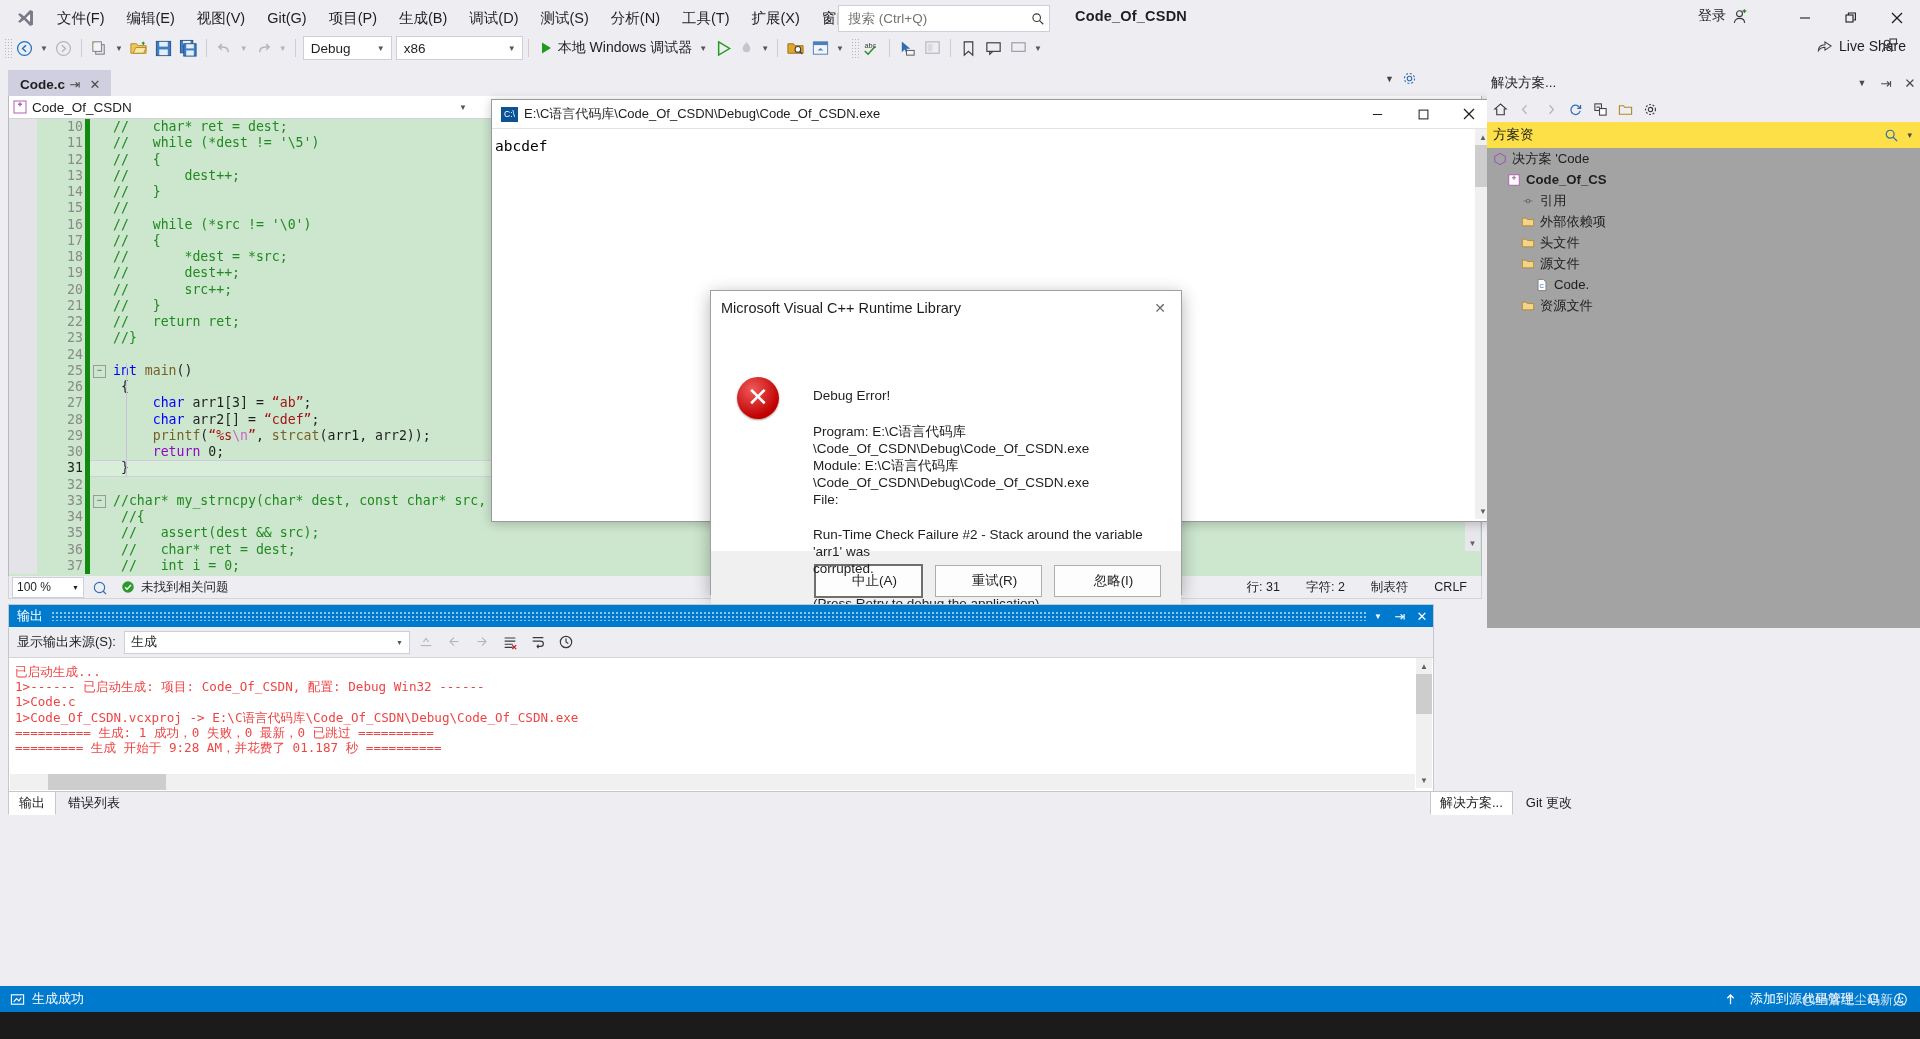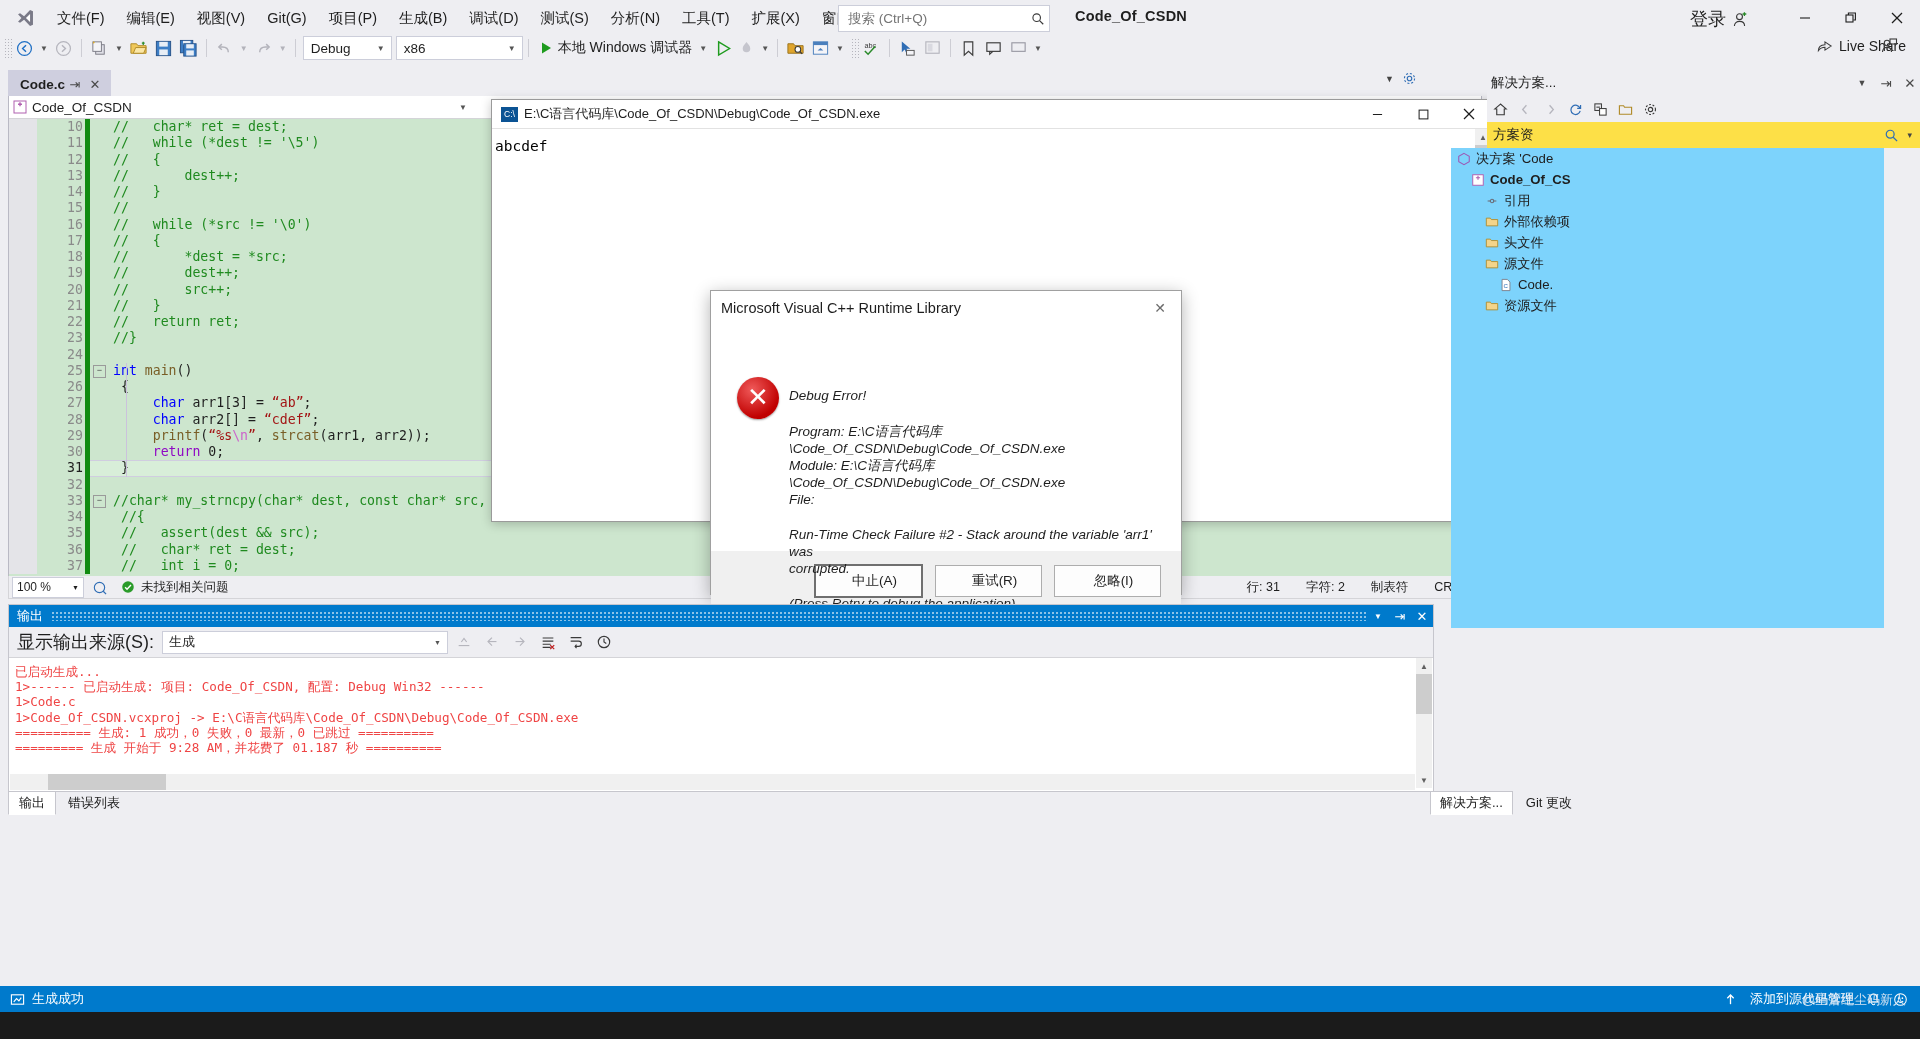--- a/index.html
+++ b/index.html
@@ -13,21 +13,21 @@
 
   
   .titlebar{position:absolute;left:0;top:0;width:1920px;height:35px;background:#eeeef2;display:flex;align-items:center;}
   .vs-logo{width:34px;height:30px;margin-left:8px;display:flex;align-items:center;justify-content:center;}
   .menu{display:flex;align-items:center;height:35px;margin-left:4px;}
   .menu-item{padding:4px 11px;font-size:14.5px;color:#1e1e1e;line-height:22px;white-space:nowrap;}
   .searchbox{position:absolute;left:838px;top:5px;width:210px;height:25px;background:#fff;border:1px solid #ccceda;display:flex;align-items:center;}
   .searchbox input{border:0;outline:0;flex:1;height:21px;margin-left:7px;font-size:13.5px;color:#6d6d6d;background:transparent;font-family:inherit;}
   .search-ico{width:24px;height:23px;display:flex;align-items:center;justify-content:center;}
   .sln-title{position:absolute;left:1075px;top:8px;font-size:14.5px;font-weight:bold;color:#1e1e1e;letter-spacing:.2px;}
-  .signin{position:absolute;right:172px;top:7px;display:flex;align-items:center;gap:5px;font-size:18px;}
+  .signin{position:absolute;right:172px;top:7px;display:flex;align-items:center;gap:5px;font-size:14px;}
   .win-btns{position:absolute;right:0;top:0;display:flex;height:35px;}
   .win-btn{width:46px;height:35px;display:flex;align-items:center;justify-content:center;}
 
   
   .toolbar{position:absolute;left:0;top:33px;width:1920px;height:30px;background:#eeeef2;display:flex;align-items:center;}
   .tb{height:26px;display:flex;align-items:center;padding:0 3px;}
   .sep{width:1px;height:18px;background:#cdcdd4;margin:0 5px;}
   .grip{width:8px;height:20px;margin-left:4px;
     background-image:radial-gradient(#b5b5bd 1px,transparent 1px);
     background-size:3px 3px;}
@@ -89,21 +89,21 @@
   
   .dlg{position:absolute;left:710px;top:290px;width:470px;height:303px;background:#f0f0f0;border:1px solid #a0a0a0;box-shadow:0 4px 16px rgba(0,0,0,.3);}
   .dlg-title{height:34px;background:#fff;display:flex;align-items:center;padding-left:10px;border-bottom:0;}
   .dlg-title .t{font-size:14.5px;color:#1e1e1e;}
   .dlg-title .x{margin-left:auto;width:42px;height:34px;display:flex;align-items:center;justify-content:center;color:#6b6b6b;font-size:14px;}
   .dlg-body{background:#fff;height:208px;position:relative;padding:18px 16px 0 26px;}
   .err-ico{position:absolute;left:26px;top:52px;width:42px;height:42px;border-radius:50%;
     background:radial-gradient(circle at 36% 30%,#f05a5a,#c00000 70%);
     box-shadow:0 1px 2px rgba(0,0,0,.4);display:flex;align-items:center;justify-content:center;}
   .err-ico span{color:#fff;font-size:26px;font-weight:bold;line-height:26px;transform:translateY(-1px);}
-  .dlg-text{margin-left:52px;font-size:13.5px;color:#1e1e1e;line-height:17px;font-style:italic;}
+  .dlg-text{margin-left:76px;font-size:13.5px;color:#1e1e1e;line-height:17px;}
   .dlg-text .hd{margin-top:44px;}
   .dlg-text .blk{margin-top:19px;}
   .dlg-text .blk2{margin-top:18px;}
   .dlg-btns{height:60px;background:#f0f0f0;display:flex;align-items:center;justify-content:flex-end;gap:12px;padding-right:20px;}
   .dlg-btn{min-width:93px;height:30px;background:#fdfdfd;border:1px solid #adadad;font-size:13.5px;
     display:flex;align-items:center;justify-content:center;font-family:inherit;color:#1e1e1e;padding-left:12px;}
   .dlg-btn.def{border:2px solid #6f6f6f;}
 
   
   .edstatus{position:absolute;left:8px;top:576px;width:1472px;height:22px;background:#eeeef2;border:1px solid #d4d4d8;border-top:0;display:flex;align-items:center;font-size:12.5px;}
@@ -113,21 +113,21 @@
   .edstatus .right{margin-left:auto;display:flex;align-items:center;gap:26px;padding-right:14px;}
 
   
   .outpane{position:absolute;left:8px;top:604px;width:1424px;height:186px;background:#fff;border:1px solid #c6c6cd;}
   .outhdr{height:22px;background:#007acc;display:flex;align-items:center;color:#fff;font-size:13px;}
   .outhdr .ttl{padding:0 8px;}
   .outhdr .dots{flex:1;height:10px;
     background-image:radial-gradient(rgba(255,255,255,.55) 1px,transparent 1px);background-size:4px 4px;}
   .outhdr .b{width:22px;height:22px;display:flex;align-items:center;justify-content:center;}
   .outtools{height:30px;background:#eeeef2;display:flex;align-items:center;border-bottom:1px solid #d4d4d8;}
-  .outtools .lbl{margin-left:8px;font-size:18px;}
+  .outtools .lbl{margin-left:8px;font-size:13px;}
   .outtools .cb{width:278px;height:21px;margin-left:8px;border:1px solid #ccceda;background:#fff;display:flex;align-items:center;padding-left:6px;font-size:13px;}
   .outtools .cb .arr{margin-left:auto;margin-right:6px;font-size:7px;color:#555;}
   .outtools .ti{width:24px;height:24px;display:flex;align-items:center;justify-content:center;margin-left:4px;}
   .outbody{padding:6px 0 0 6px;font-family:"DejaVu Sans Mono","Liberation Mono",monospace;font-size:12.6px;line-height:15.2px;color:#ef4444;white-space:pre;}
   .out-vscroll{position:absolute;right:1px;top:53px;width:16px;height:130px;background:#f0f0f0;}
   .out-vscroll .thumb{position:absolute;left:0;top:16px;width:16px;height:40px;background:#cdcdcd;}
   .out-hscroll{position:absolute;left:1px;bottom:1px;width:1405px;height:16px;background:#f0f0f0;}
   .out-hscroll .thumb{position:absolute;left:38px;top:0;width:118px;height:16px;background:#cdcdcd;}
   .arrw-g{display:flex;align-items:center;justify-content:center;color:#606060;font-size:8px;}
 
@@ -135,21 +135,21 @@
   .docktabs{position:absolute;left:8px;top:791px;height:24px;display:flex;align-items:center;gap:2px;}
   .docktab{height:22px;padding:0 10px;display:flex;align-items:center;font-size:13px;color:#1e1e1e;}
   .docktab.active{background:#fff;border:1px solid #c6c6cd;border-bottom:1px solid #fff;}
 
   
   .sehdr{position:absolute;left:1487px;top:70px;width:433px;height:26px;background:#eeeef2;display:flex;align-items:center;font-size:13.5px;}
   .sehdr .t{margin-left:4px;}
   .sehdr .ic{width:20px;height:20px;display:flex;align-items:center;justify-content:center;margin-left:4px;color:#4a4a4a;}
   .setools{position:absolute;left:1487px;top:96px;width:433px;height:26px;background:#eeeef2;display:flex;align-items:center;gap:10px;padding-left:6px;}
   .sesearch{position:absolute;left:1487px;top:122px;width:433px;height:26px;background:#fde047;display:flex;align-items:center;font-size:13.5px;}
-  .setree{position:absolute;left:1451px;top:148px;width:433px;height:480px;background:#7dd3fc;font-size:13.2px;}
+  .setree{position:absolute;left:1487px;top:148px;width:433px;height:480px;background:#a3a3a3;font-size:13.2px;}
   .trow{height:21px;display:flex;align-items:center;gap:5px;padding-left:6px;white-space:nowrap;}
   .trow.bold{font-weight:bold;}
 
   
   .rtabs{position:absolute;left:1430px;top:791px;display:flex;align-items:center;gap:4px;}
   .rtab{height:22px;padding:0 9px;display:flex;align-items:center;font-size:13px;}
 
   
   .statusbar{position:absolute;left:0;bottom:27px;width:1920px;height:26px;background:#007acc;color:#fff;display:flex;align-items:center;font-size:13px;}
   .statusbar .left{display:flex;align-items:center;gap:7px;padding-left:10px;}

